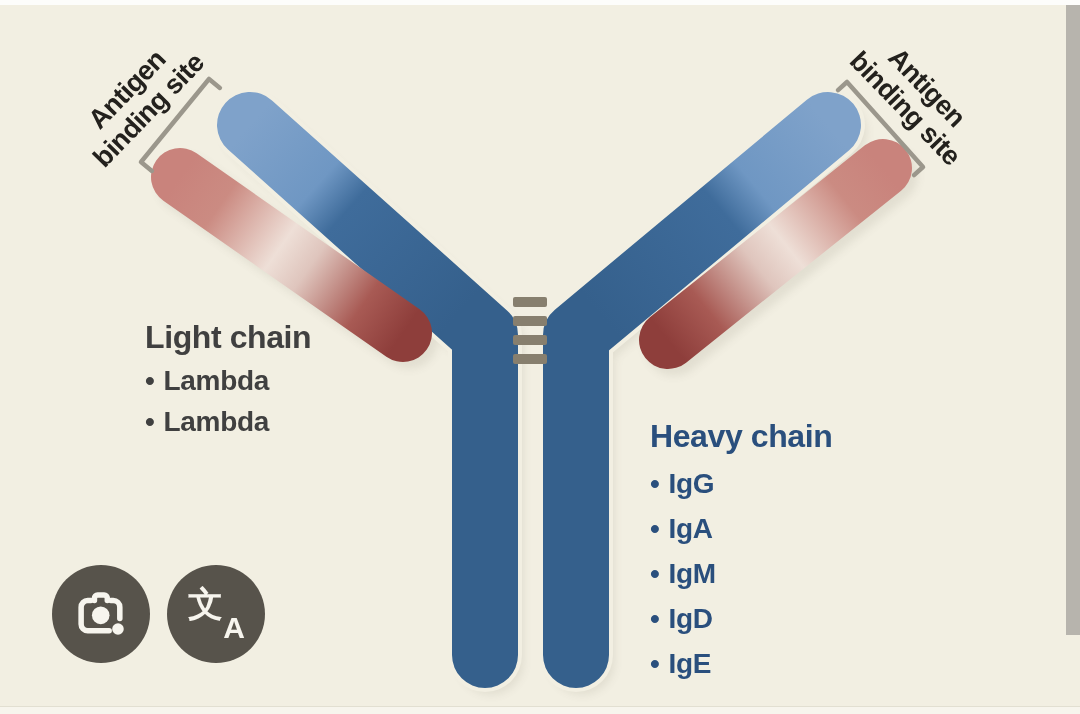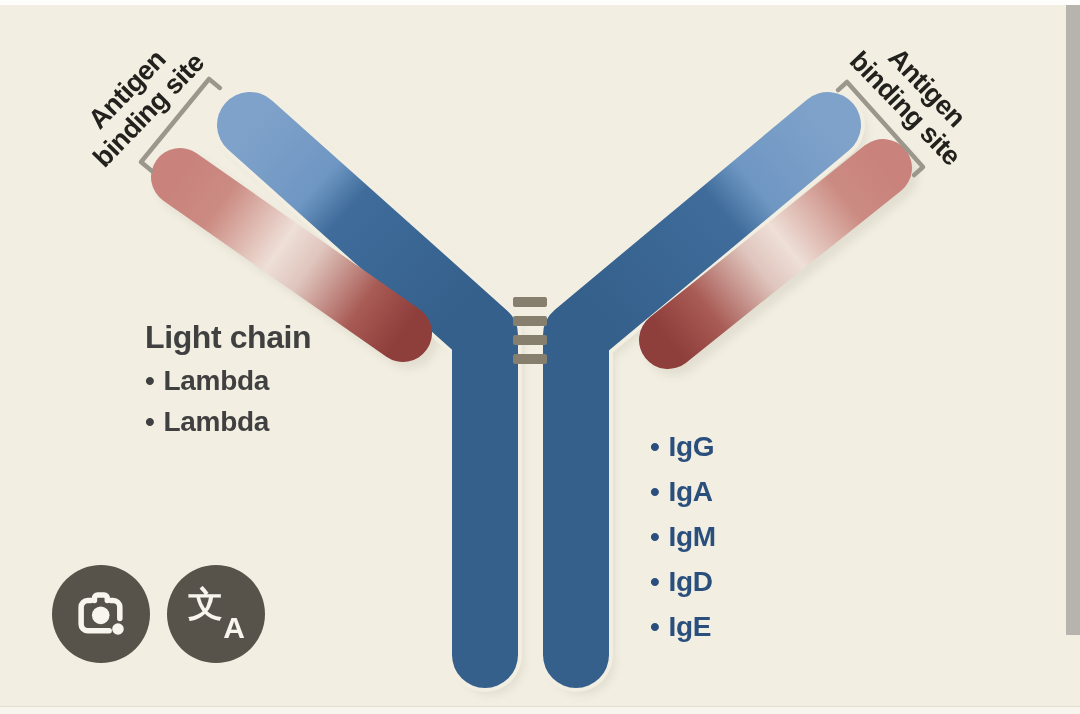--- a/index.html
+++ b/index.html
@@ -134,20 +134,21 @@
         <span>Lambda</span>
       </li>
       <li>
         <span class="bullet">•</span>
         <span>Lambda</span>
       </li>
     </ul>
   </div>
 
   <div class="chain-block heavy-block">
+    <div class="title">Heavy chain</div>
     <ul>
       <li>
         <span class="bullet">•</span>
         <span>IgG</span>
       </li>
       <li>
         <span class="bullet">•</span>
         <span>IgA</span>
       </li>
       <li>

